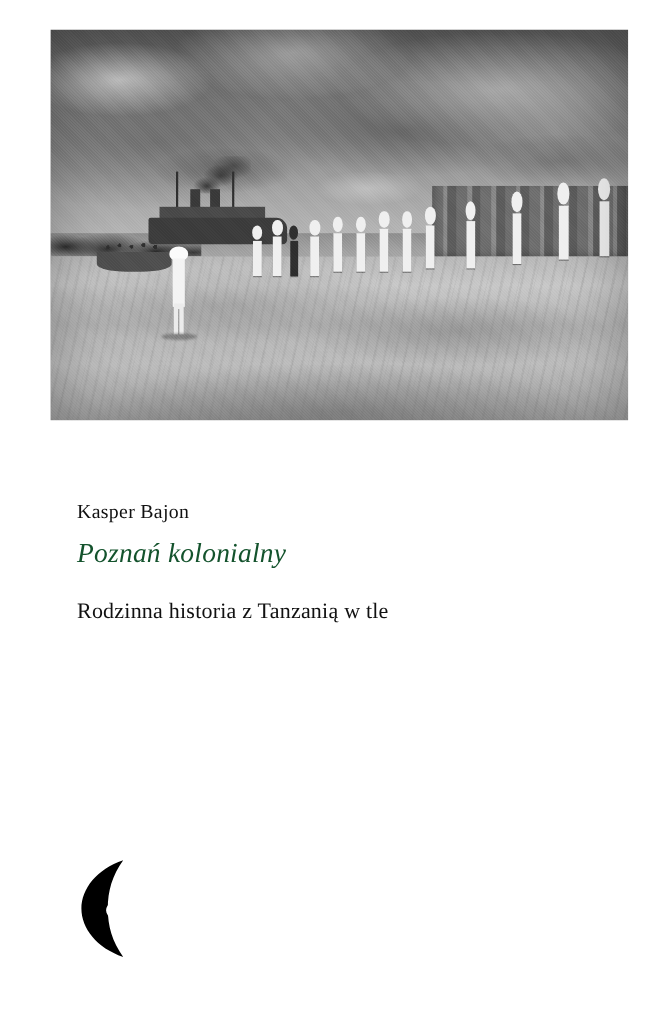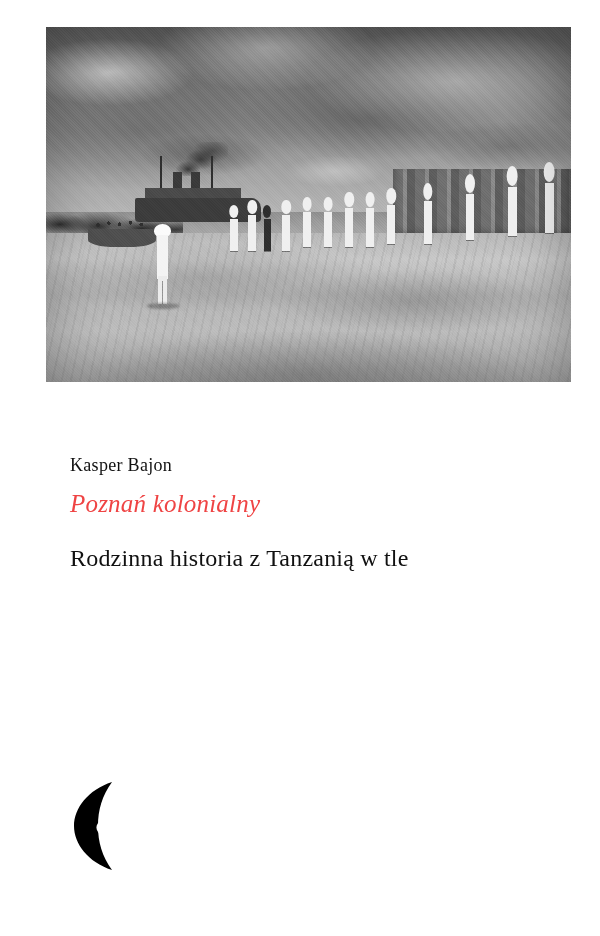--- a/index.html
+++ b/index.html
@@ -286,27 +286,27 @@
     line-height: 1.22;
     letter-spacing: 0.3px;
     color: #111111;
     margin: 0 0 12px 0;
     font-weight: normal;
   }
   .title {
     font-size: 25px;
     line-height: 1.22;
     letter-spacing: 0.2px;
-    color: #ef4444;
+    color: #14532d;
     margin: 0 0 24px 0;
     font-weight: normal;
     font-style: italic;
   }
   .subtitle {
-    font-size: 24px;
+    font-size: 20px;
     line-height: 1.3;
     letter-spacing: 0.2px;
     color: #111111;
     margin: 0;
     font-weight: normal;
   }
 
   
   .logo {
     position: absolute;

